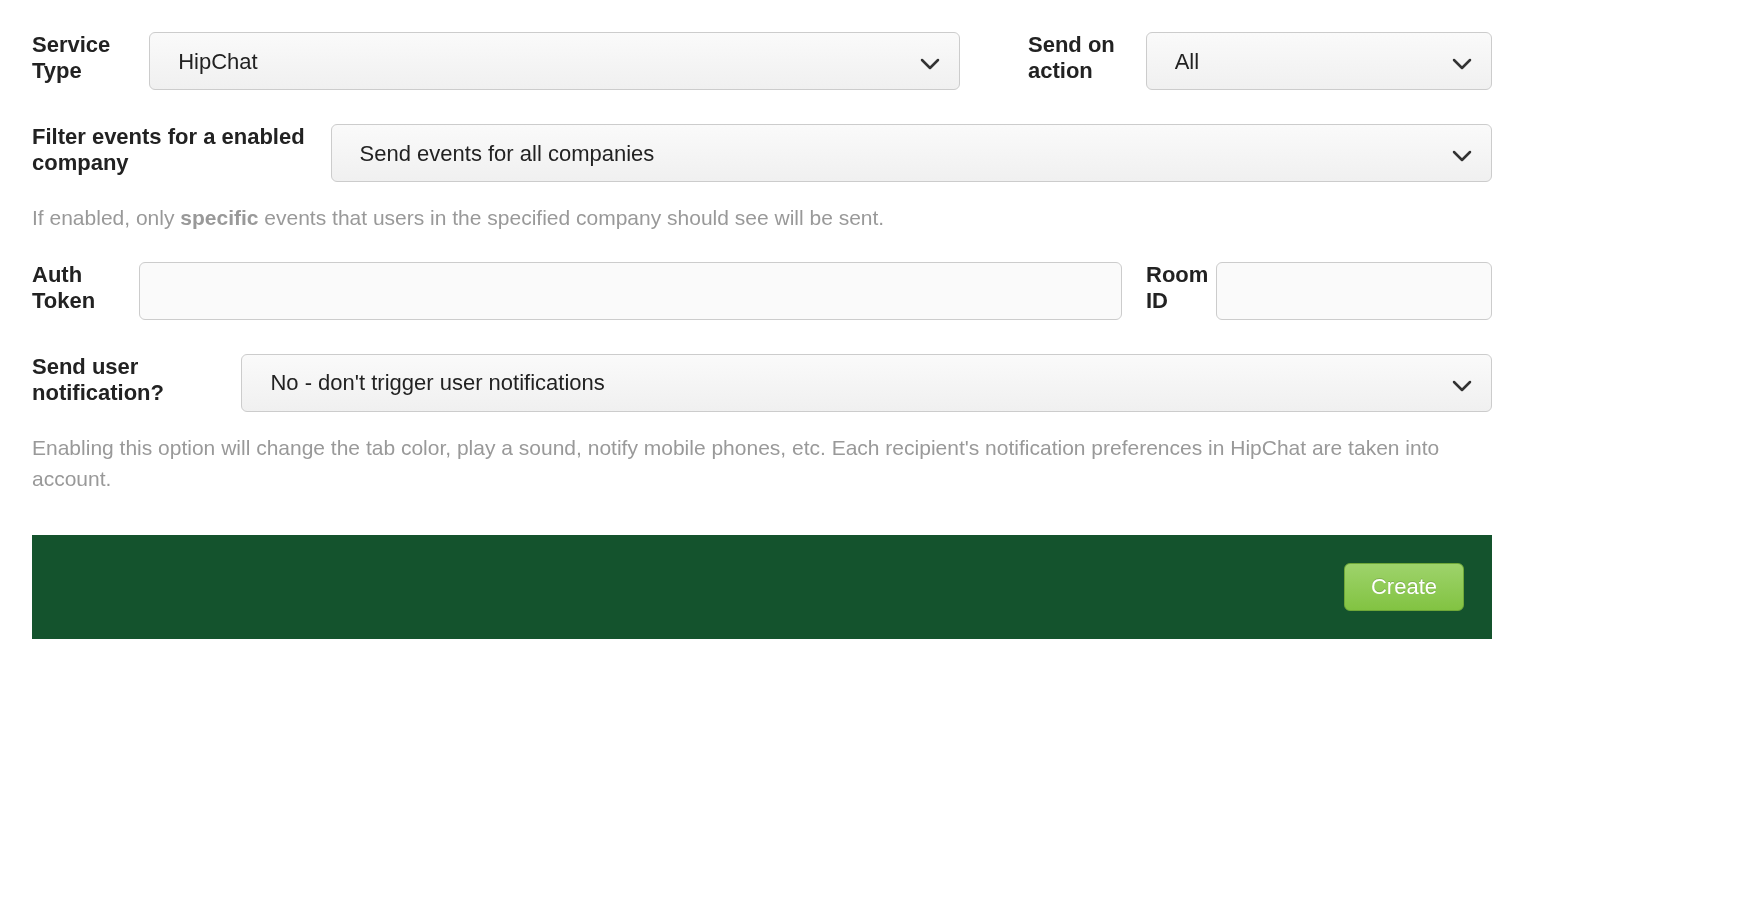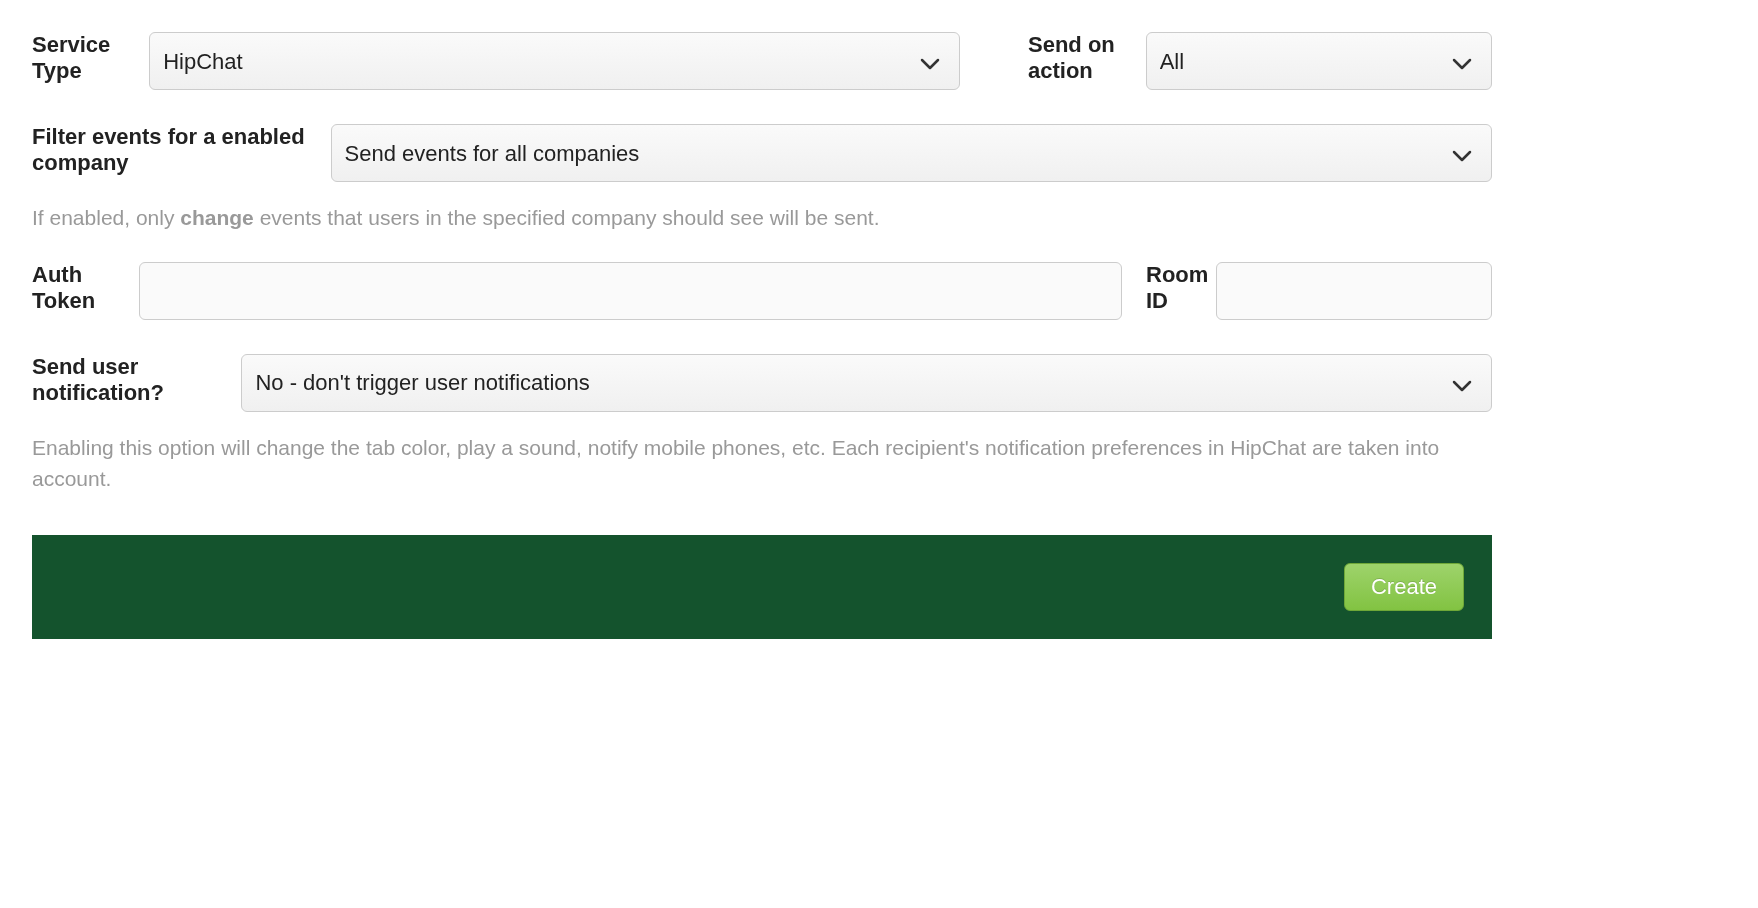--- a/index.html
+++ b/index.html
@@ -41,21 +41,21 @@
       color: #222;
       margin-bottom: 12px;
     }
     .select-wrapper {
       position: relative;
       width: 100%;
     }
     .form-select {
       width: 100%;
       height: 58px;
-      padding: 0 50px 0 13px;
+      padding: 0 50px 0 28px;
       font-size: 22px;
       color: #222;
       background: linear-gradient(to bottom, #fafafa, #f0f0f0);
       border: 1px solid #ccc;
       border-radius: 6px;
       appearance: none;
       -webkit-appearance: none;
       cursor: pointer;
     }
     .chevron {
@@ -160,21 +160,21 @@
         </select>
         <span class="chevron">
           <svg viewBox="0 0 20 12">
               <path d="M2 2 L10 10 L18 2" stroke="#333" stroke-width="2.5" fill="none" stroke-linecap="round" stroke-linejoin="round"></path>
             </svg>
         </span>
       </div>
     </div>
   </div>
   <p class="help-text">
-    <span>If enabled, only </span><strong>change</strong><span> events that users in the specified company should see will be sent.</span>
+    <span>If enabled, only </span><strong>specific</strong><span> events that users in the specified company should see will be sent.</span>
   </p>
 
   <div class="form-row">
     <div class="form-group col-auth">
       <label class="form-label">Auth Token</label>
       <input type="text" class="form-input" value="" style="">
     </div>
     <div class="form-group col-room">
       <label class="form-label">Room ID</label>
       <input type="text" class="form-input" value="" style="">

